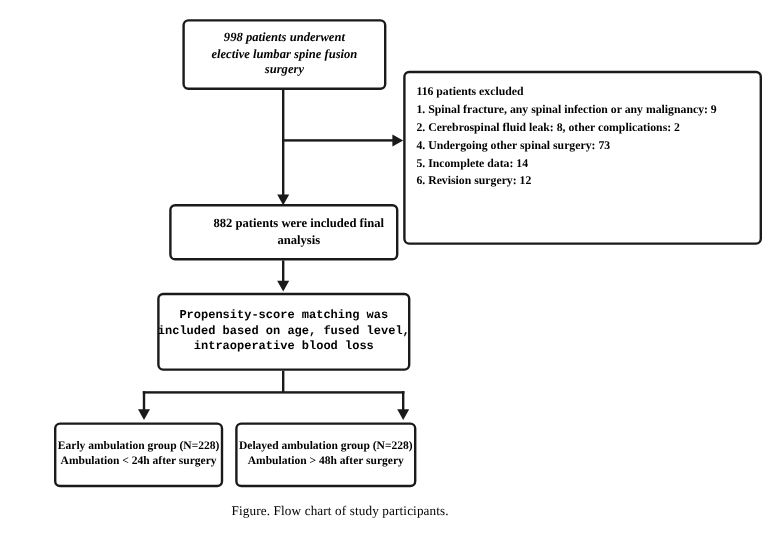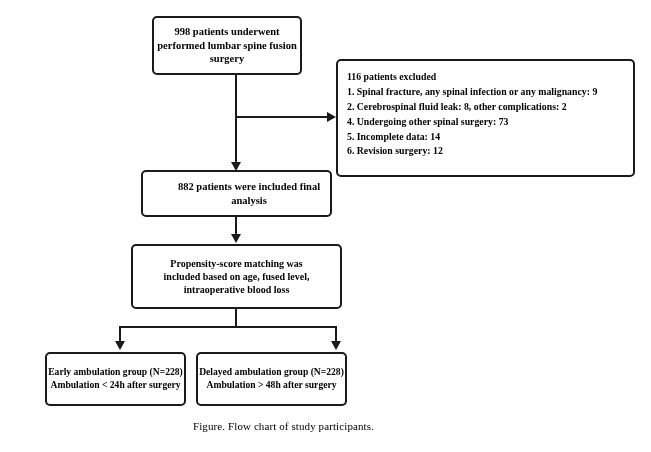--- a/index.html
+++ b/index.html
@@ -31,40 +31,42 @@
     line-height: 1.32;
     z-index: 2;
   }
   .node .line {
     display: block;
     white-space: nowrap;
   }
 
   
   #node-enrolled {
-    left: 152px; top: 16px; width: 150px; height: 59px;
+    left: 152px; top: 16px; width: 170px; height: 59px;
     font-size: 10.5px;
+    font-style: italic;
   }
   #node-excluded {
-    left: 336px; top: 59px; width: 299px; height: 118px;
+    left: 336px; top: 59px; width: 299px; height: 145px;
     align-items: flex-start;
     justify-content: flex-start;
     text-align: left;
     padding: 9px 0 0 9px;
     font-size: 9.8px;
     line-height: 1.52;
   }
   #node-included {
     left: 141px; top: 170px; width: 191px; height: 47px;
     font-size: 10.5px;
     padding-left: 25px;
   }
   #node-matching {
     left: 131px; top: 244px; width: 211px; height: 65px;
     font-size: 10px;
+    font-family: Liberation Mono, monospace;
   }
   #node-early {
     left: 28px; top: 352px; width: 141px; height: 54px;
     font-size: 9.6px;
     margin-left: 17px;
   }
   #node-delayed {
     left: 196px; top: 352px; width: 151px; height: 54px;
     font-size: 9.6px;
   }
@@ -140,21 +142,21 @@
   <div class="edge v" id="edge-leg-right"></div>
 
   <div class="arrow arrow-down" id="arrow-to-included"></div>
   <div class="arrow arrow-down" id="arrow-to-matching"></div>
   <div class="arrow arrow-right" id="arrow-to-excluded"></div>
   <div class="arrow arrow-down" id="arrow-to-early"></div>
   <div class="arrow arrow-down" id="arrow-to-delayed"></div>
 
   <div class="node" id="node-enrolled">
     <span class="line">998 patients underwent</span>
-    <span class="line">performed lumbar spine fusion</span>
+    <span class="line">elective lumbar spine fusion</span>
     <span class="line">surgery</span>
   </div>
 
   <div class="node" id="node-excluded">
     <span class="line">116 patients excluded</span>
     <span class="line">1. Spinal fracture, any spinal infection or any malignancy: 9</span>
     <span class="line">2. Cerebrospinal fluid leak: 8, other complications: 2</span>
     <span class="line">4. Undergoing other spinal surgery: 73</span>
     <span class="line">5. Incomplete data: 14</span>
     <span class="line">6. Revision surgery:  12</span>

